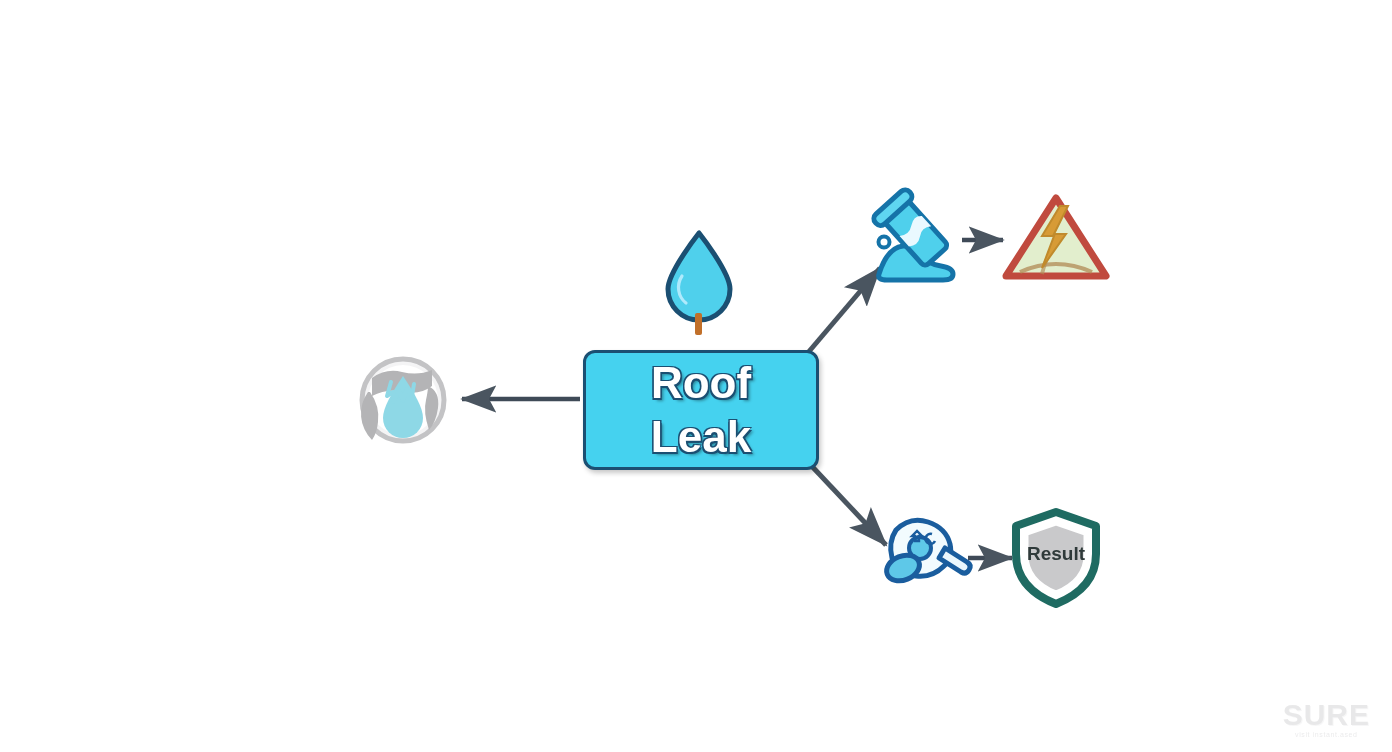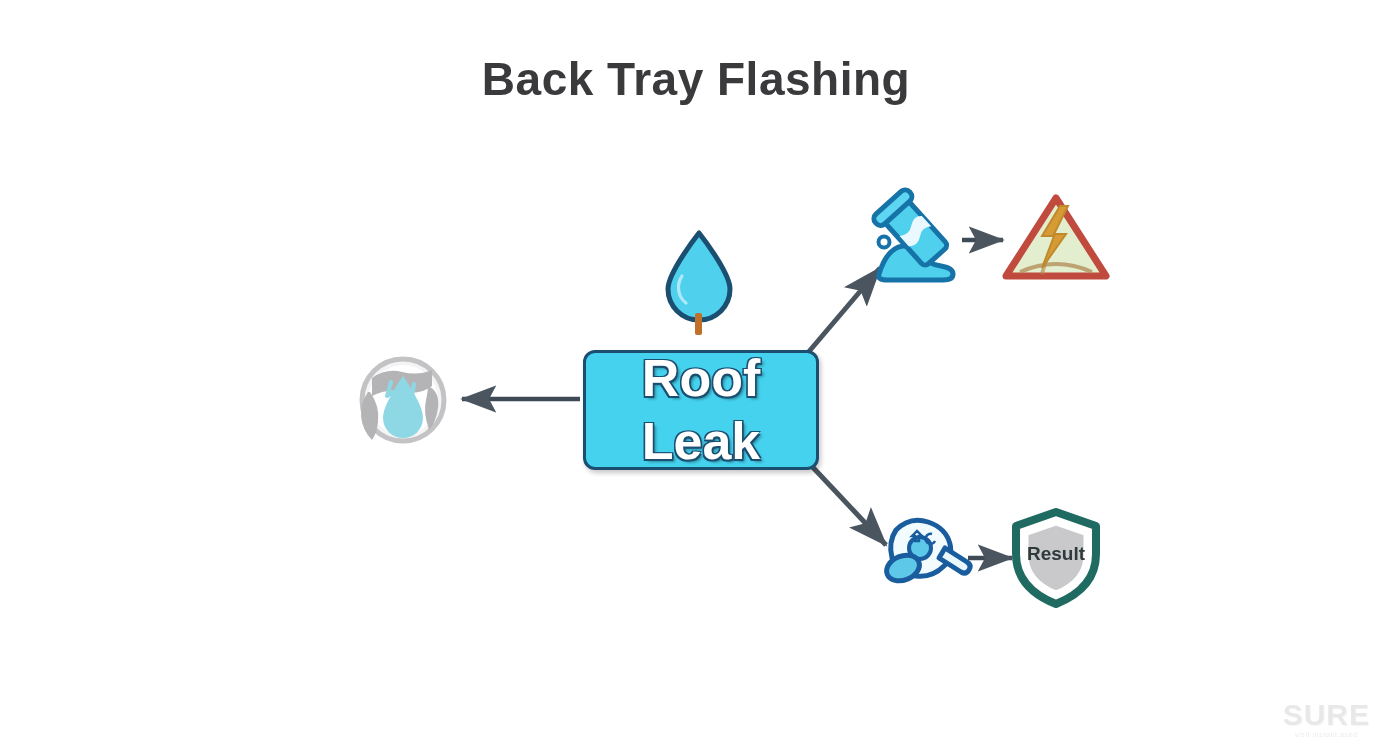--- a/index.html
+++ b/index.html
@@ -39,21 +39,21 @@
     height: 114px;
     background: #45d2ef;
     border: 3px solid #1b4f72;
     border-radius: 12px;
     box-shadow: 2px 3px 5px rgba(0,0,0,0.22);
     display: flex;
     align-items: center;
     justify-content: center;
   }
   #central-node-label {
-    font-size: 52px;
+    font-size: 44px;
     font-weight: bold;
     line-height: 1.22;
     text-align: right;
     color: #ffffff;
     white-space: pre-line;
     text-shadow:
       -1.5px -1.5px 0 #1b4f72,
        1.5px -1.5px 0 #1b4f72,
       -1.5px  1.5px 0 #1b4f72,
        1.5px  1.5px 0 #1b4f72,
@@ -91,21 +91,20 @@
     letter-spacing: 0.6px;
     color: #bdbdc0;
     margin-top: 1px;
   }
 </style>
 </head>
 <body>
 
 <div id="canvas">
 
-  <div id="diagram-title">Back Tray Flashing</div>
 
   <svg id="edge-layer" viewBox="0 0 1392 752">
     <defs>
       <marker id="arrow-slate" markerWidth="9" markerHeight="9" refX="7.6" refY="3.2" orient="auto" markerUnits="strokeWidth">
         <path d="M0,0.2 L8,3.2 L0,6.2 L1.6,3.2 Z" fill="#4a5560"></path>
       </marker>
       <marker id="arrow-slate-sm" markerWidth="9" markerHeight="9" refX="7.6" refY="3.2" orient="auto" markerUnits="strokeWidth">
         <path d="M0,0.2 L8,3.2 L0,6.2 L1.6,3.2 Z" fill="#4a5560"></path>
       </marker>
     </defs>

